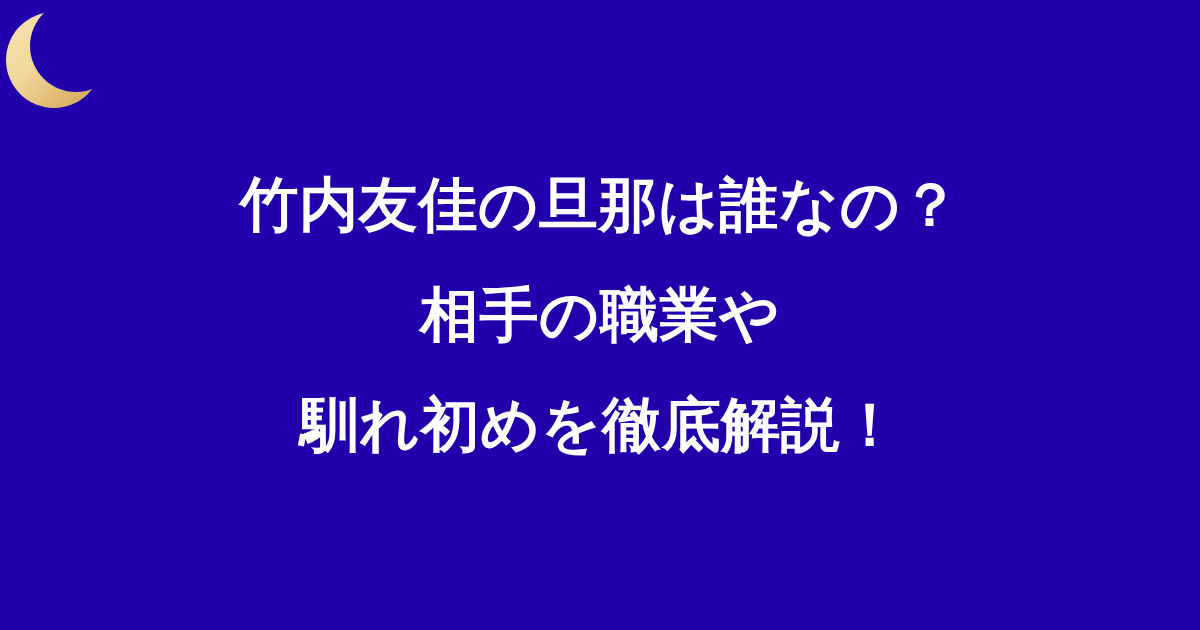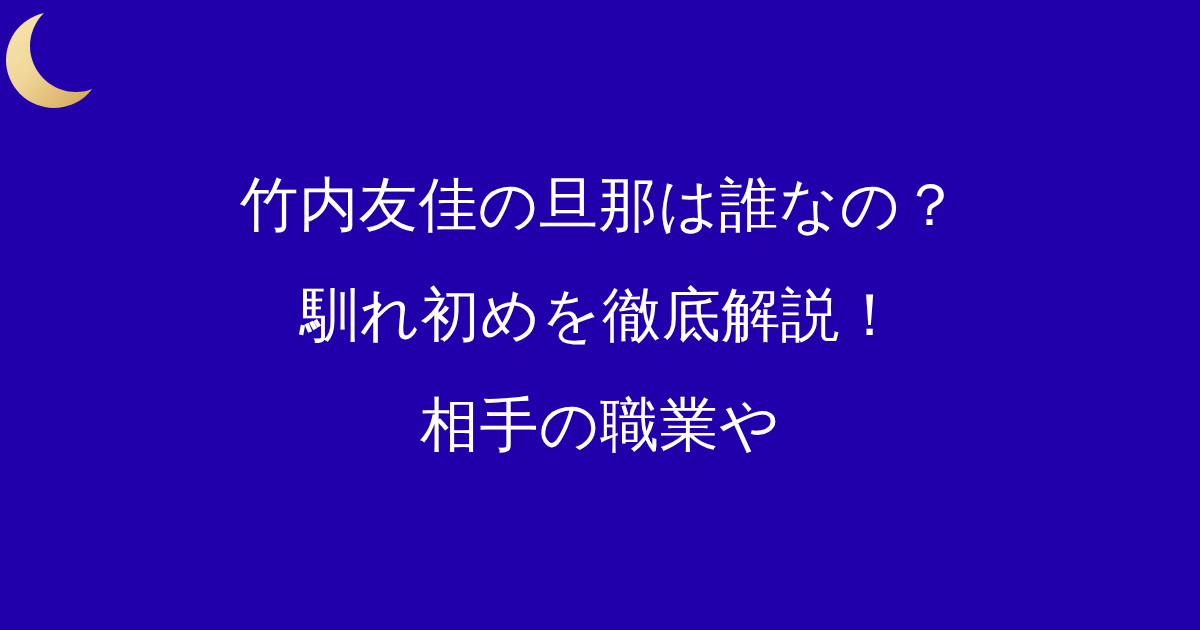--- a/index.html
+++ b/index.html
@@ -50,21 +50,21 @@
     text-align: center;
     padding: 0 24px;
     box-sizing: border-box;
   }
 
   .title-line {
     display: block;
     color: #ffffff;
     font-family: "DejaVu Sans", "Liberation Sans", sans-serif;
     font-size: 59px;
-    font-weight: 400;
+    font-weight: 700;
     line-height: 110px;
     letter-spacing: 0.01em;
     white-space: nowrap;
     text-align: center;
   }
 </style>
 </head>
 <body>
 
 <div id="eyecatch-card">
@@ -83,17 +83,17 @@
           <circle cx="54" cy="54" r="48" fill="#fff"></circle>
           <circle cx="76" cy="40" r="46" fill="#000"></circle>
         </mask>
       </defs>
       <rect x="0" y="0" width="118" height="118" fill="url(#moonGrad)" mask="url(#moonMask)"></rect>
     </svg>
   </div>
 
   <div id="title-block">
     <span class="title-line">竹内友佳の旦那は誰なの？</span>
+    <span class="title-line">相手の職業や</span>
     <span class="title-line">馴れ初めを徹底解説！</span>
-    <span class="title-line">相手の職業や</span>
   </div>
 
 </div>
 
 </body></html>

